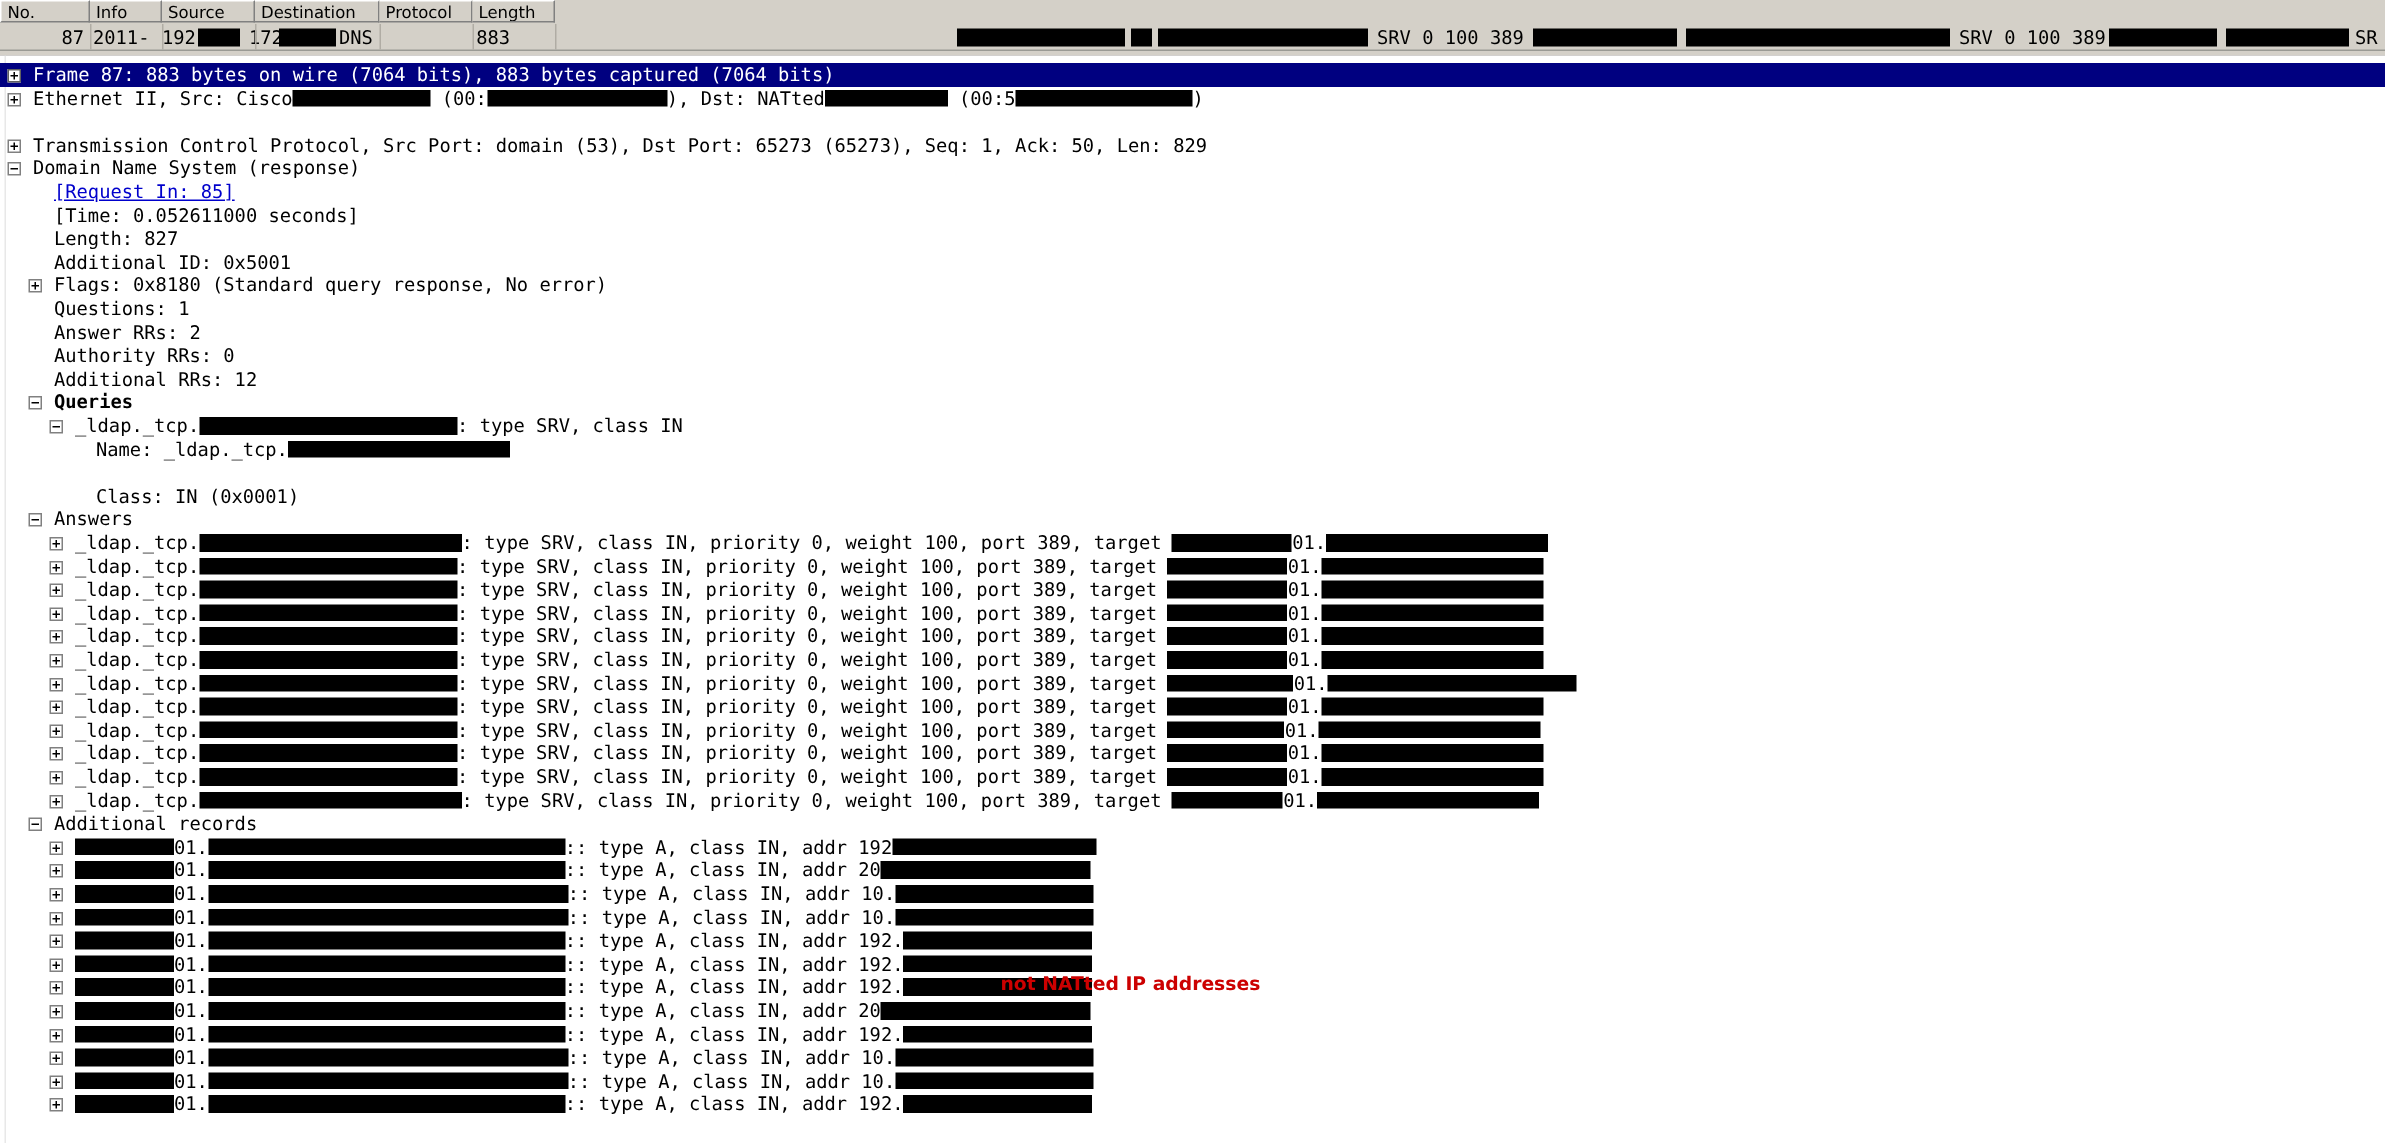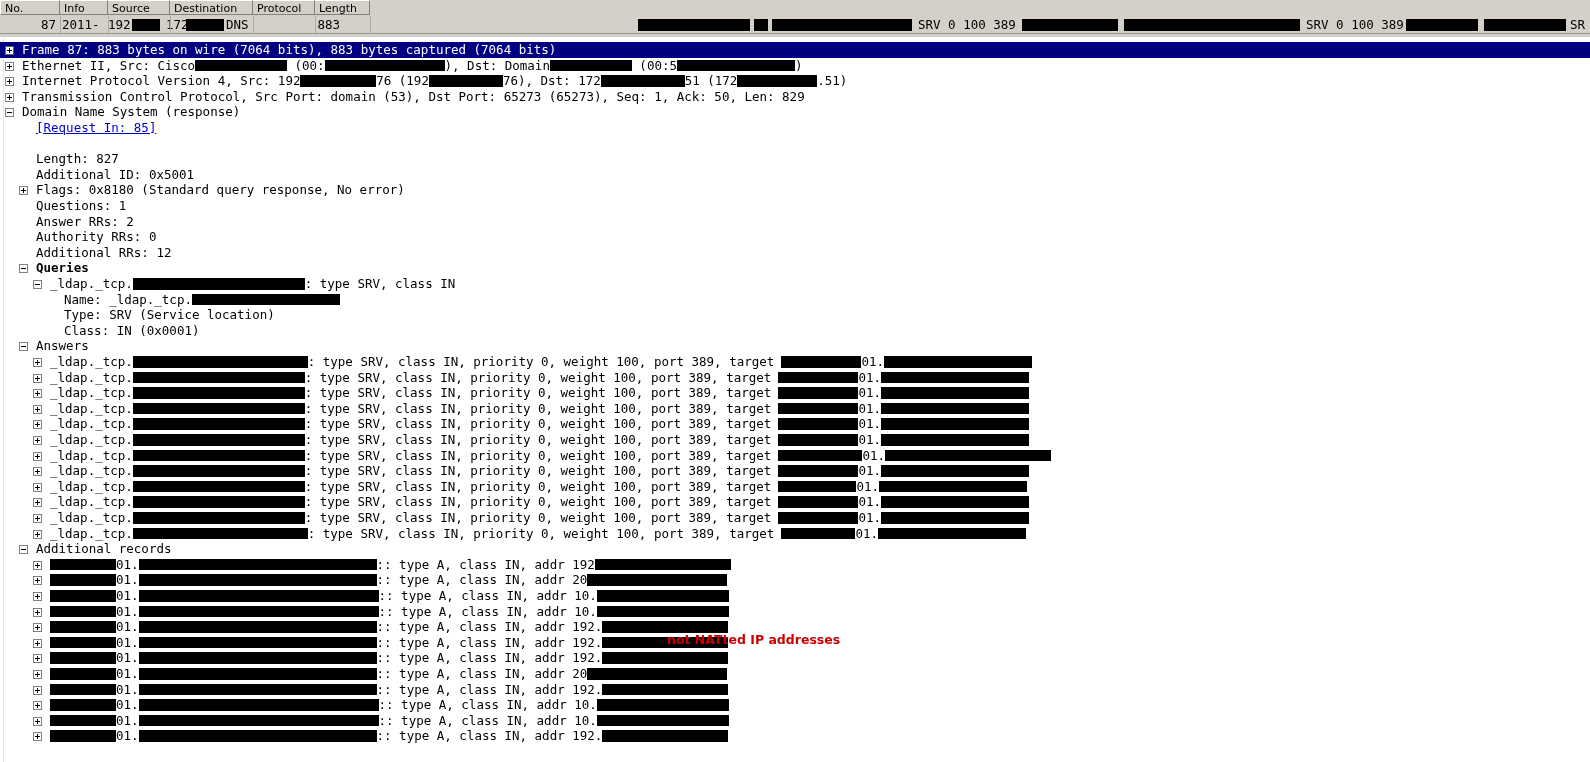--- a/index.html
+++ b/index.html
@@ -164,20 +164,21 @@
     background: #e8e8e8;
   }
 
   .annotation {
     position: absolute;
     font-family: "DejaVu Sans", sans-serif;
     font-size: 12.5px;
     font-weight: bold;
     color: #cc0000;
     white-space: nowrap;
+    margin-top: 16px;
   }
 
   .link-text {
     color: #0000cc;
     text-decoration: underline;
   }
 </style>
 </head>
 <body>
 
@@ -224,49 +225,40 @@
 <div class="tree-row selected" style="top: 5px;">
       <div class="expander plus" style="left: 5px;"></div>
       <span class="tree-text" style="left: 22px;">Frame 87: 883 bytes on wire (7064 bits), 883 bytes captured (7064 bits)</span>
     </div>
     <div class="tree-row" style="top: 20.6px;">
       <div class="expander plus" style="left: 5px;"></div>
       <span class="tree-text" style="left: 22px;">Ethernet II, Src: Cisco</span>
       <div class="redact" style="left: 194.96px; width: 92px;"></div>
       <span class="tree-text" style="left: 286.96px;"> (00:</span>
       <div class="redact" style="left: 324.56px; width: 120px;"></div>
-      <span class="tree-text" style="left: 444.56px;">), Dst: Domain</span>
+      <span class="tree-text" style="left: 444.56px;">), Dst: NATted</span>
       <div class="redact" style="left: 549.84px; width: 82px;"></div>
       <span class="tree-text" style="left: 631.84px;"> (00:5</span>
       <div class="redact" style="left: 676.96px; width: 118px;"></div>
       <span class="tree-text" style="left: 794.96px;">)</span>
     </div>
-    <div class="tree-row" style="top: 36.2px;">
-      <div class="expander plus" style="left: 5px;"></div>
-      <span class="tree-text" style="left: 22px;">Internet Protocol Version 4, Src: 192</span>
-      <div class="redact" style="left: 300.24px; width: 76px;"></div>
-      <span class="tree-text" style="left: 376.24px;">76 (192</span>
-      <div class="redact" style="left: 428.88px; width: 74px;"></div>
-      <span class="tree-text" style="left: 502.88px;">76), Dst: 172</span>
-      <div class="redact" style="left: 600.64px; width: 84px;"></div>
-      <span class="tree-text" style="left: 684.64px;">51 (172</span>
-      <div class="redact" style="left: 737.28px; width: 80px;"></div>
-      <span class="tree-text" style="left: 817.28px;">.51)</span>
-    </div>
     <div class="tree-row" style="top: 51.8px;">
       <div class="expander plus" style="left: 5px;"></div>
       <span class="tree-text" style="left: 22px;">Transmission Control Protocol, Src Port: domain (53), Dst Port: 65273 (65273), Seq: 1, Ack: 50, Len: 829</span>
     </div>
     <div class="tree-row" style="top: 67.4px;">
       <div class="expander" style="left: 5px;"></div>
       <span class="tree-text" style="left: 22px;">Domain Name System (response)</span>
     </div>
     <div class="tree-row" style="top: 83px;">
       <span class="tree-text link-text" style="left: 36px;">[Request In: 85]</span>
     </div>
+    <div class="tree-row" style="top: 98.6px;">
+      <span class="tree-text" style="left: 36px;">[Time: 0.052611000 seconds]</span>
+    </div>
     <div class="tree-row" style="top: 114.2px;">
       <span class="tree-text" style="left: 36px;">Length: 827</span>
     </div>
     <div class="tree-row" style="top: 129.8px;">
       <span class="tree-text" style="left: 36px;">Additional ID: 0x5001</span>
     </div>
     <div class="tree-row" style="top: 145.4px;">
       <div class="expander plus" style="left: 19px;"></div>
       <span class="tree-text" style="left: 36px;">Flags: 0x8180 (Standard query response, No error)</span>
     </div>
@@ -288,23 +280,20 @@
     </div>
     <div class="tree-row" style="top: 239px;">
       <div class="expander" style="left: 33px;"></div>
       <span class="tree-text" style="left: 50px;">_ldap._tcp.</span>
       <div class="redact" style="left: 132.72px; width: 172px;"></div>
       <span class="tree-text" style="left: 304.72px;">: type SRV, class IN</span>
     </div>
     <div class="tree-row" style="top: 254.6px;">
       <span class="tree-text" style="left: 64px;">Name: _ldap._tcp.</span>
       <div class="redact" style="left: 191.84px; width: 148px;"></div>
-    </div>
-    <div class="tree-row" style="top: 270.2px;">
-      <span class="tree-text" style="left: 64px;">Type: SRV (Service location)</span>
     </div>
     <div class="tree-row" style="top: 285.8px;">
       <span class="tree-text" style="left: 64px;">Class: IN (0x0001)</span>
     </div>
     <div class="tree-row" style="top: 301.4px;">
       <div class="expander" style="left: 19px;"></div>
       <span class="tree-text" style="left: 36px;">Answers</span>
     </div>
     <div class="tree-row" style="top: 317px;">
       <div class="expander plus" style="left: 33px;"></div>

